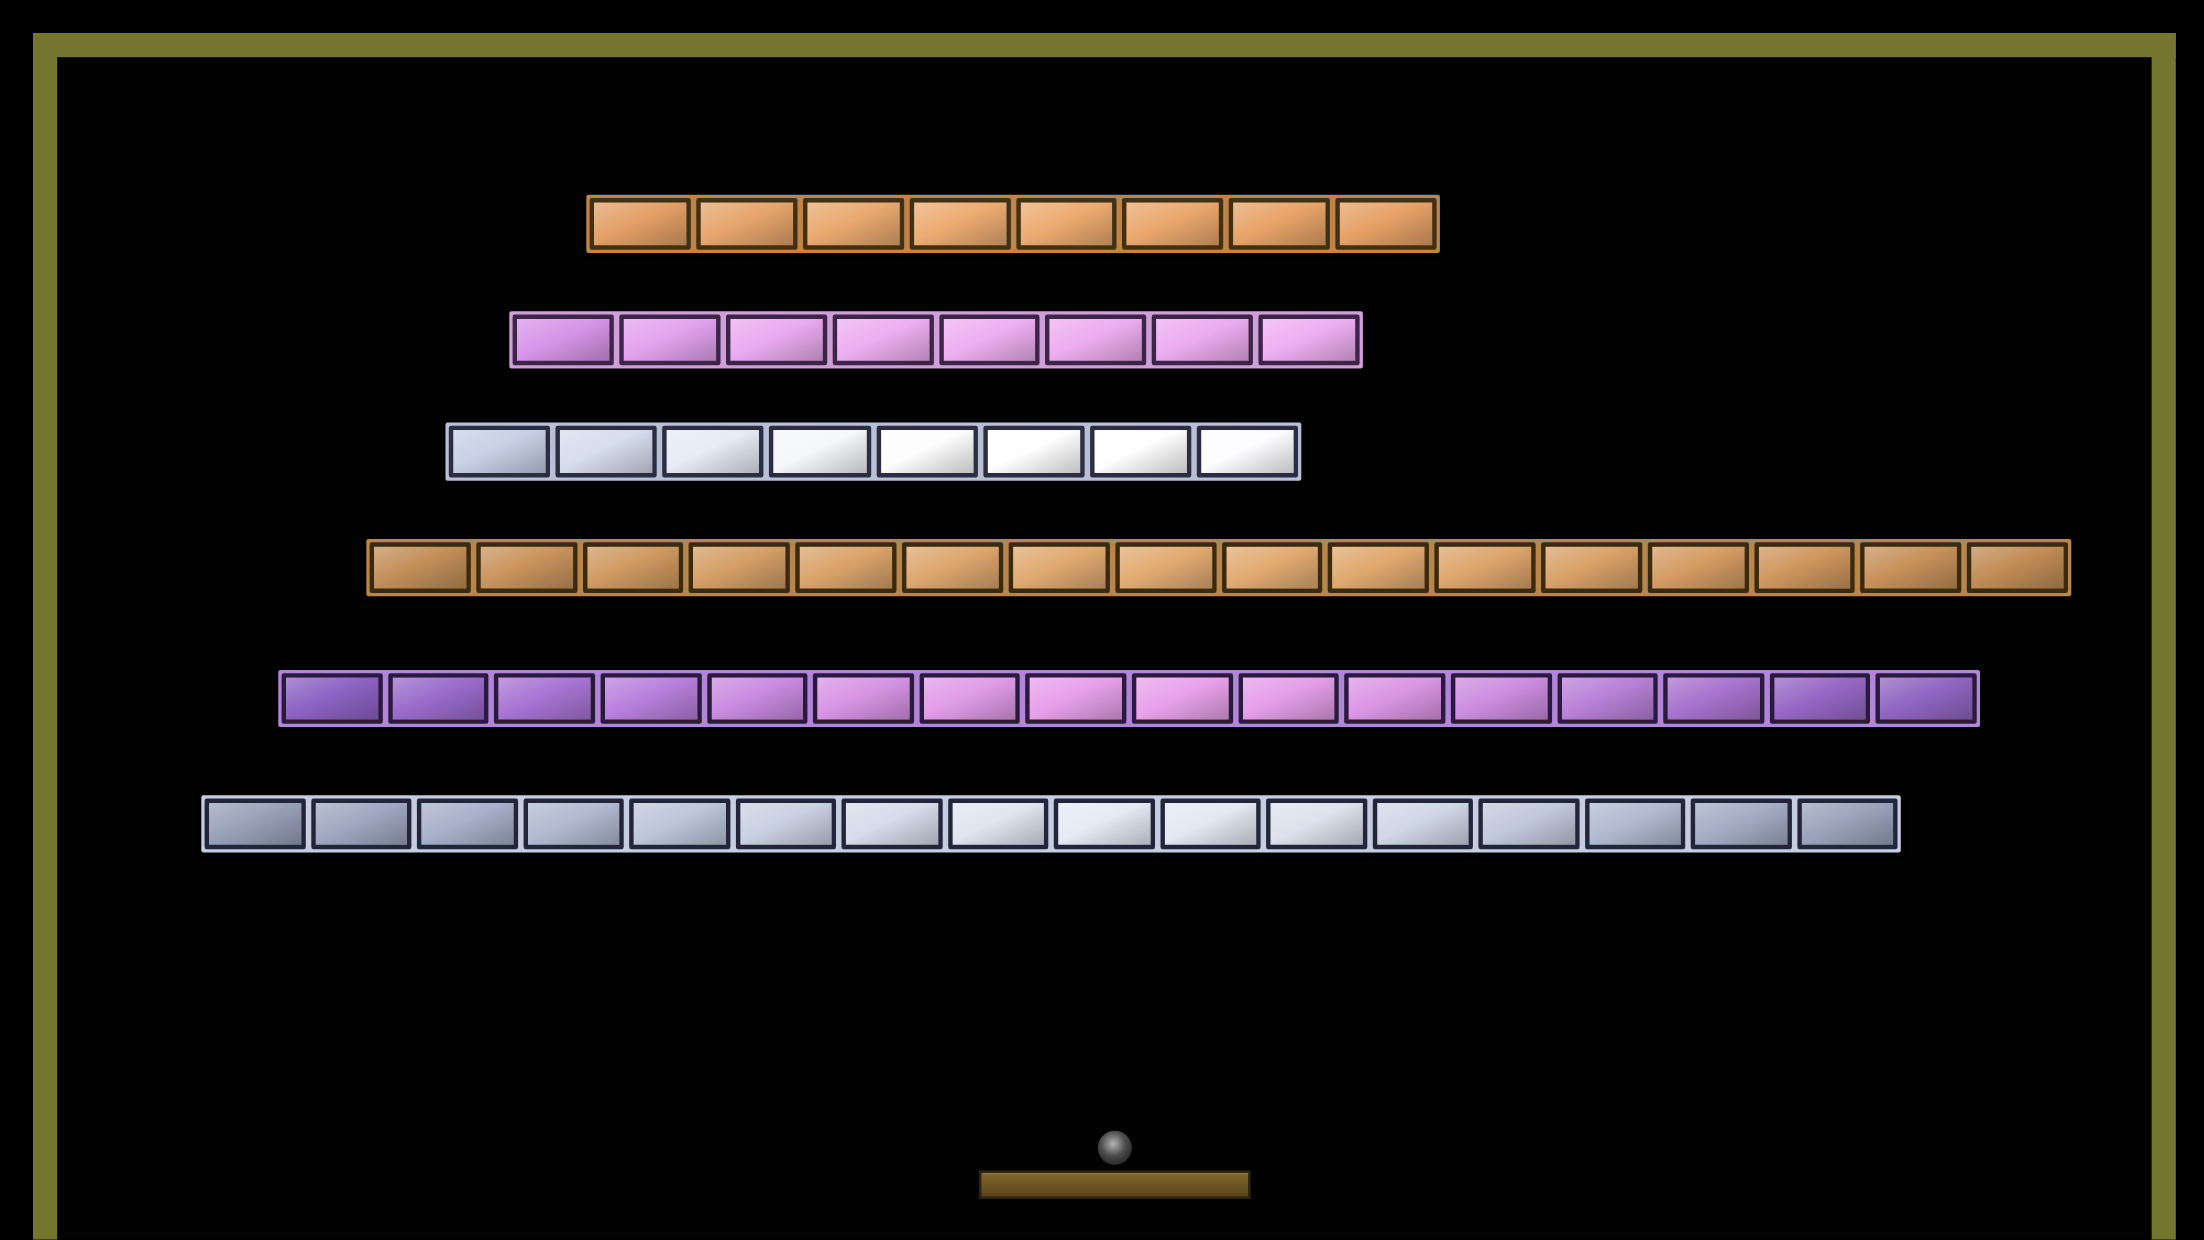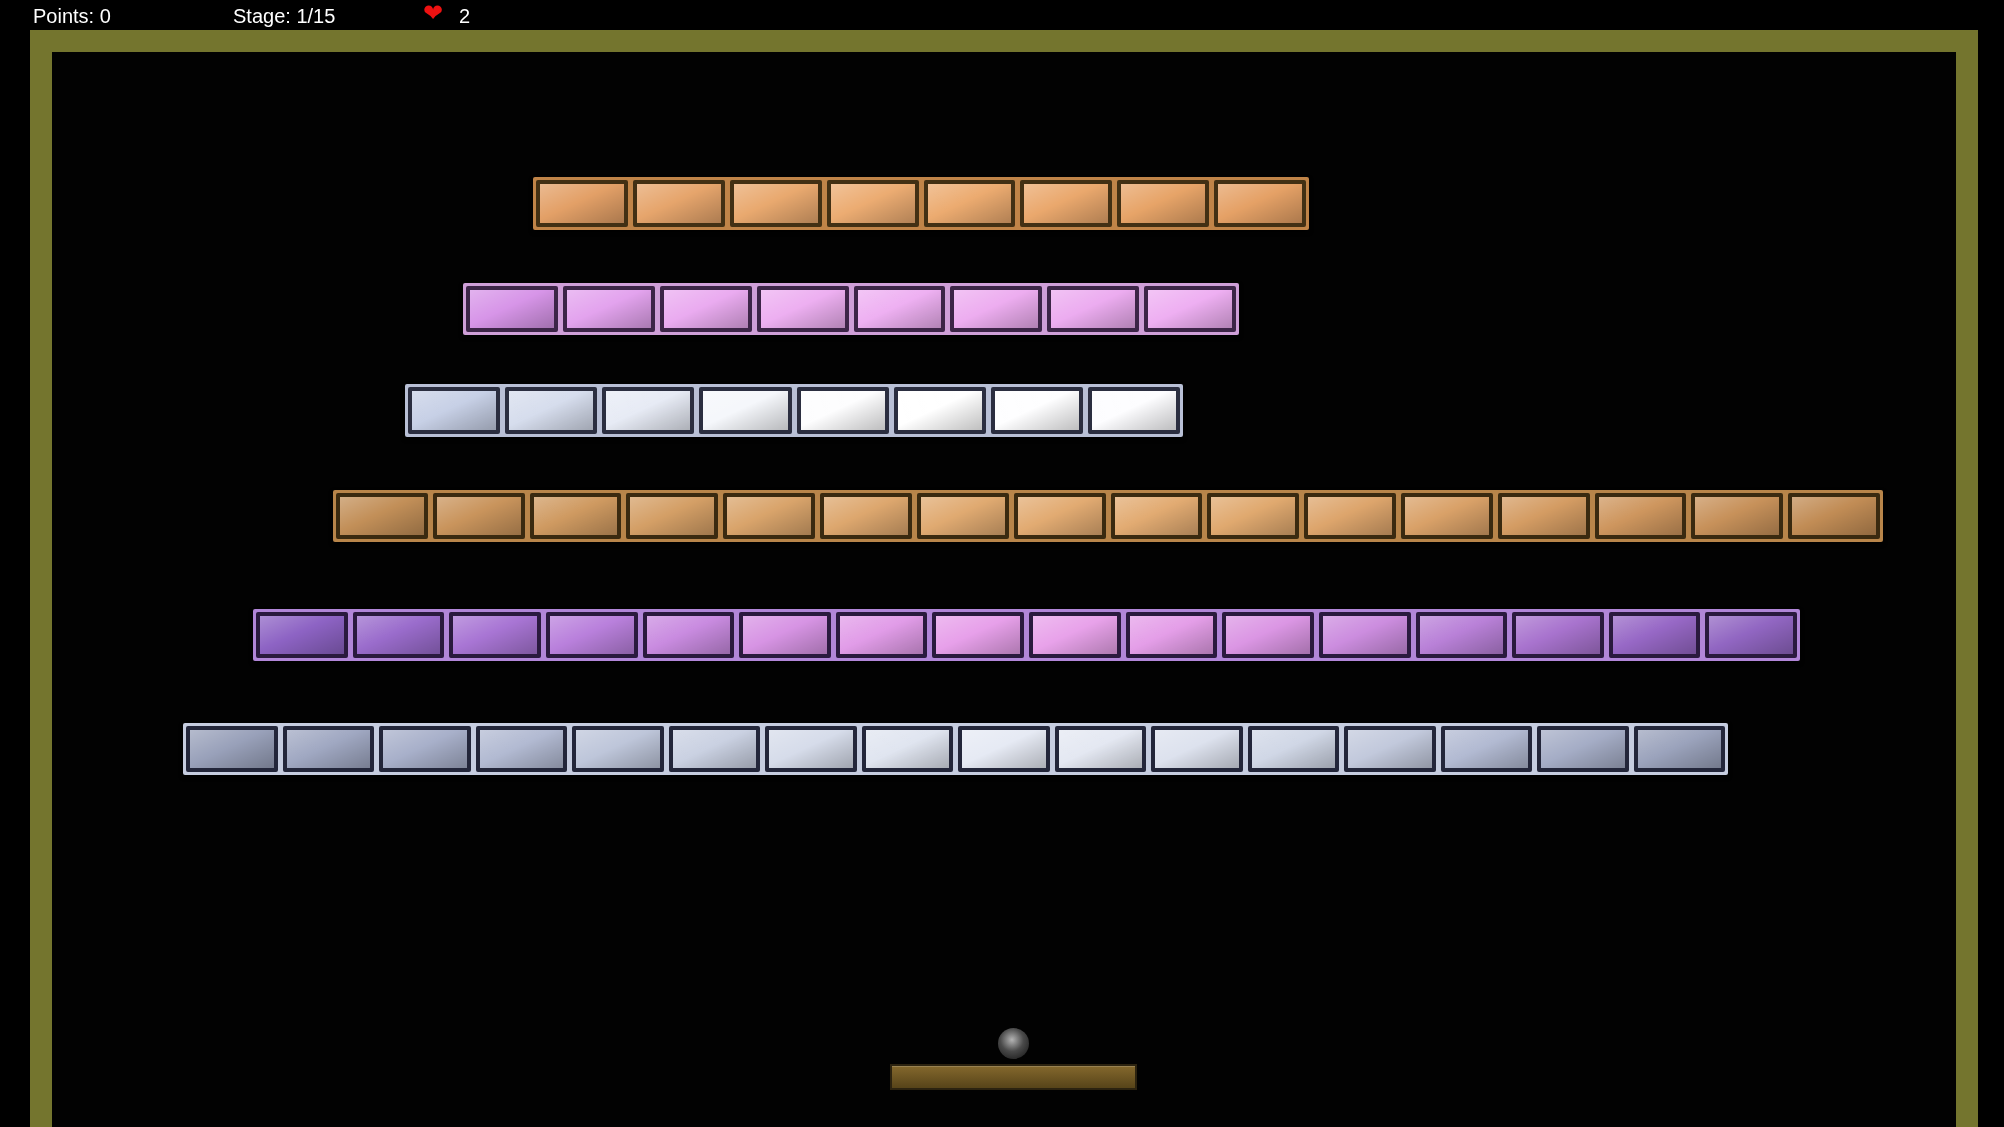--- a/index.html
+++ b/index.html
@@ -78,26 +78,20 @@
     box-sizing: border-box;
     z-index: 3;
     box-shadow: inset 0 1px 0 rgba(255,255,255,0.18);
   }
 </style>
 </head>
 <body>
 
 <div id="stage">
 
-  <div id="hud">
-    <span id="hud-points" class="hud-item" style="color: rgb(255, 255, 255);">Points: 0</span>
-    <span id="hud-stage" class="hud-item" style="color: rgb(255, 255, 255);">Stage: 1/15</span>
-    <span id="hud-heart" class="hud-item" style="color: rgb(238, 17, 17);">❤</span>
-    <span id="hud-lives" class="hud-item" style="color: rgb(255, 255, 255);">2</span>
-  </div>
 
   <div id="playfield" style="background: rgb(2, 2, 2);"></div>
   <div id="frame" style="border-color: rgb(116, 117, 46);"></div>
 
   <div id="bricks">
       <div class="brick-row" style="left: 533px; top: 177px; width: 776px; height: 53px; background: rgb(192, 132, 72);">
         <div class="brick" style="border-color: rgb(66, 48, 20); background: linear-gradient(155deg, rgba(255, 255, 255, 0.28) 0%, rgba(255, 255, 255, 0) 45%, rgba(0, 0, 0, 0.25) 100%), rgb(227, 160, 103);"></div>
         <div class="brick" style="border-color: rgb(66, 48, 20); background: linear-gradient(155deg, rgba(255, 255, 255, 0.28) 0%, rgba(255, 255, 255, 0) 45%, rgba(0, 0, 0, 0.25) 100%), rgb(230, 165, 108);"></div>
         <div class="brick" style="border-color: rgb(66, 48, 20); background: linear-gradient(155deg, rgba(255, 255, 255, 0.28) 0%, rgba(255, 255, 255, 0) 45%, rgba(0, 0, 0, 0.25) 100%), rgb(233, 169, 111);"></div>
         <div class="brick" style="border-color: rgb(66, 48, 20); background: linear-gradient(155deg, rgba(255, 255, 255, 0.28) 0%, rgba(255, 255, 255, 0) 45%, rgba(0, 0, 0, 0.25) 100%), rgb(236, 172, 114);"></div>

